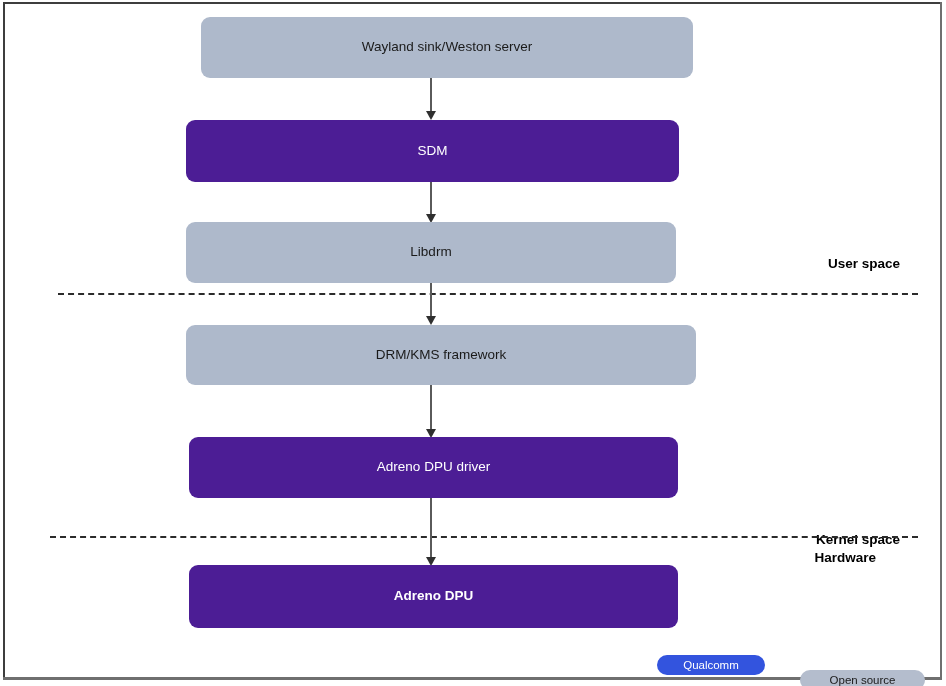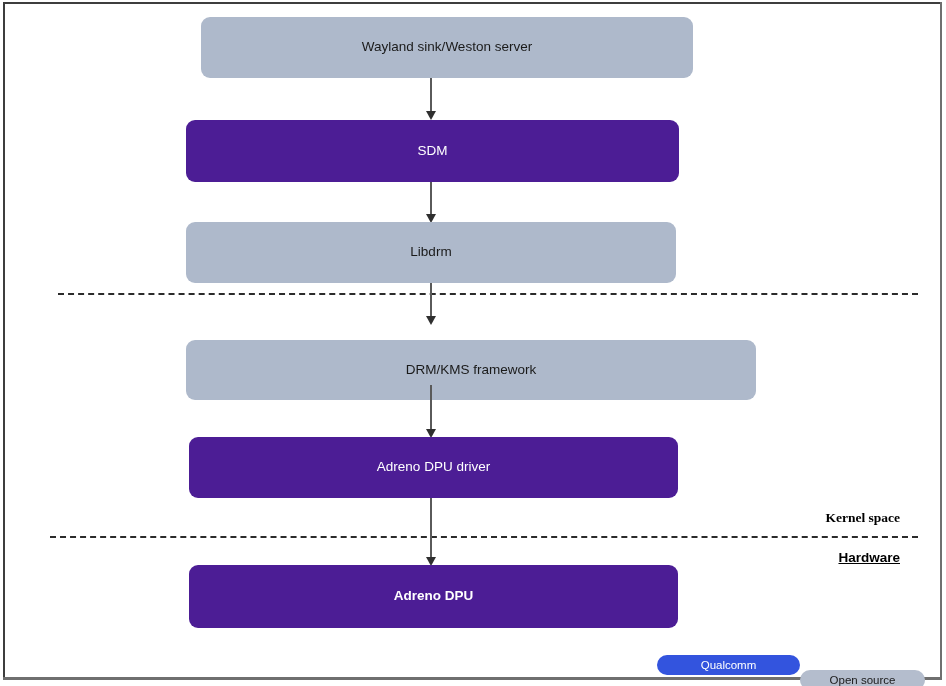--- a/index.html
+++ b/index.html
@@ -149,60 +149,63 @@
 
   <div class="arrow" style="left:425px; top:182px; height:41px;">
     <div class="shaft" style="height:32px;"></div>
     <div class="head" style="top:32px;"></div>
   </div>
 
   <div class="box opensource" style="left:186px; top:222px; width:490px; height:61px;">
     <span>Libdrm</span>
   </div>
 
+  <div class="zone-label" style="left:700px; top:256px; width:200px;">
+    <span>User space</span>
+  </div>
 
   <div class="dashline" style="left:58px; top:293px; width:860px;"></div>
 
   <div class="arrow" style="left:425px; top:283px; height:42px;">
     <div class="shaft" style="height:33px;"></div>
     <div class="head" style="top:33px;"></div>
   </div>
 
-  <div class="box opensource" style="left:186px; top:340px; width:570px; height:60px;justify-content:center;">
+  <div class="box opensource" style="left:186px; top:325px; width:510px; height:60px;justify-content:center;">
     <span>DRM/KMS framework</span>
   </div>
 
   <div class="arrow" style="left:425px; top:385px; height:53px;">
     <div class="shaft" style="height:44px;"></div>
     <div class="head" style="top:44px;"></div>
   </div>
 
   <div class="box qualcomm" style="left:189px; top:437px; width:489px; height:61px;text-align:right;">
     <span>Adreno DPU driver</span>
   </div>
 
-  <div class="zone-label" style="left:700px; top:510px; width:200px;font-family:Liberation Serif, serif;">
+  <div class="zone-label" style="left:700px; top:532px; width:200px;">
     <span>Kernel space</span>
   </div>
 
   <div class="dashline" style="left:50px; top:536px; width:868px;"></div>
 
-  <div class="zone-label" style="left:700px; top:550px; width:200px;text-decoration:underline;">
+  <div class="zone-label" style="left:676px; top:550px; width:200px;">
     <span>Hardware</span>
   </div>
 
   <div class="arrow" style="left:425px; top:498px; height:68px;">
     <div class="shaft" style="height:59px;"></div>
     <div class="head" style="top:59px;"></div>
   </div>
 
   <div class="box qualcomm" style="left:189px; top:565px; width:489px; height:63px;font-weight:bold;">
     <span>Adreno DPU</span>
   </div>
 
-  <div class="legend-pill qualcomm" style="left:657px; top:655px; width:143px;">
+  <div class="legend-pill qualcomm" style="left:657px; top:655px; width:108px;">
     <span>Qualcomm</span>
   </div>
   <div class="legend-pill opensource" style="left:800px; top:670px; width:125px;">
     <span>Open source</span>
   </div>
 
 </div>
 
 </body></html>

